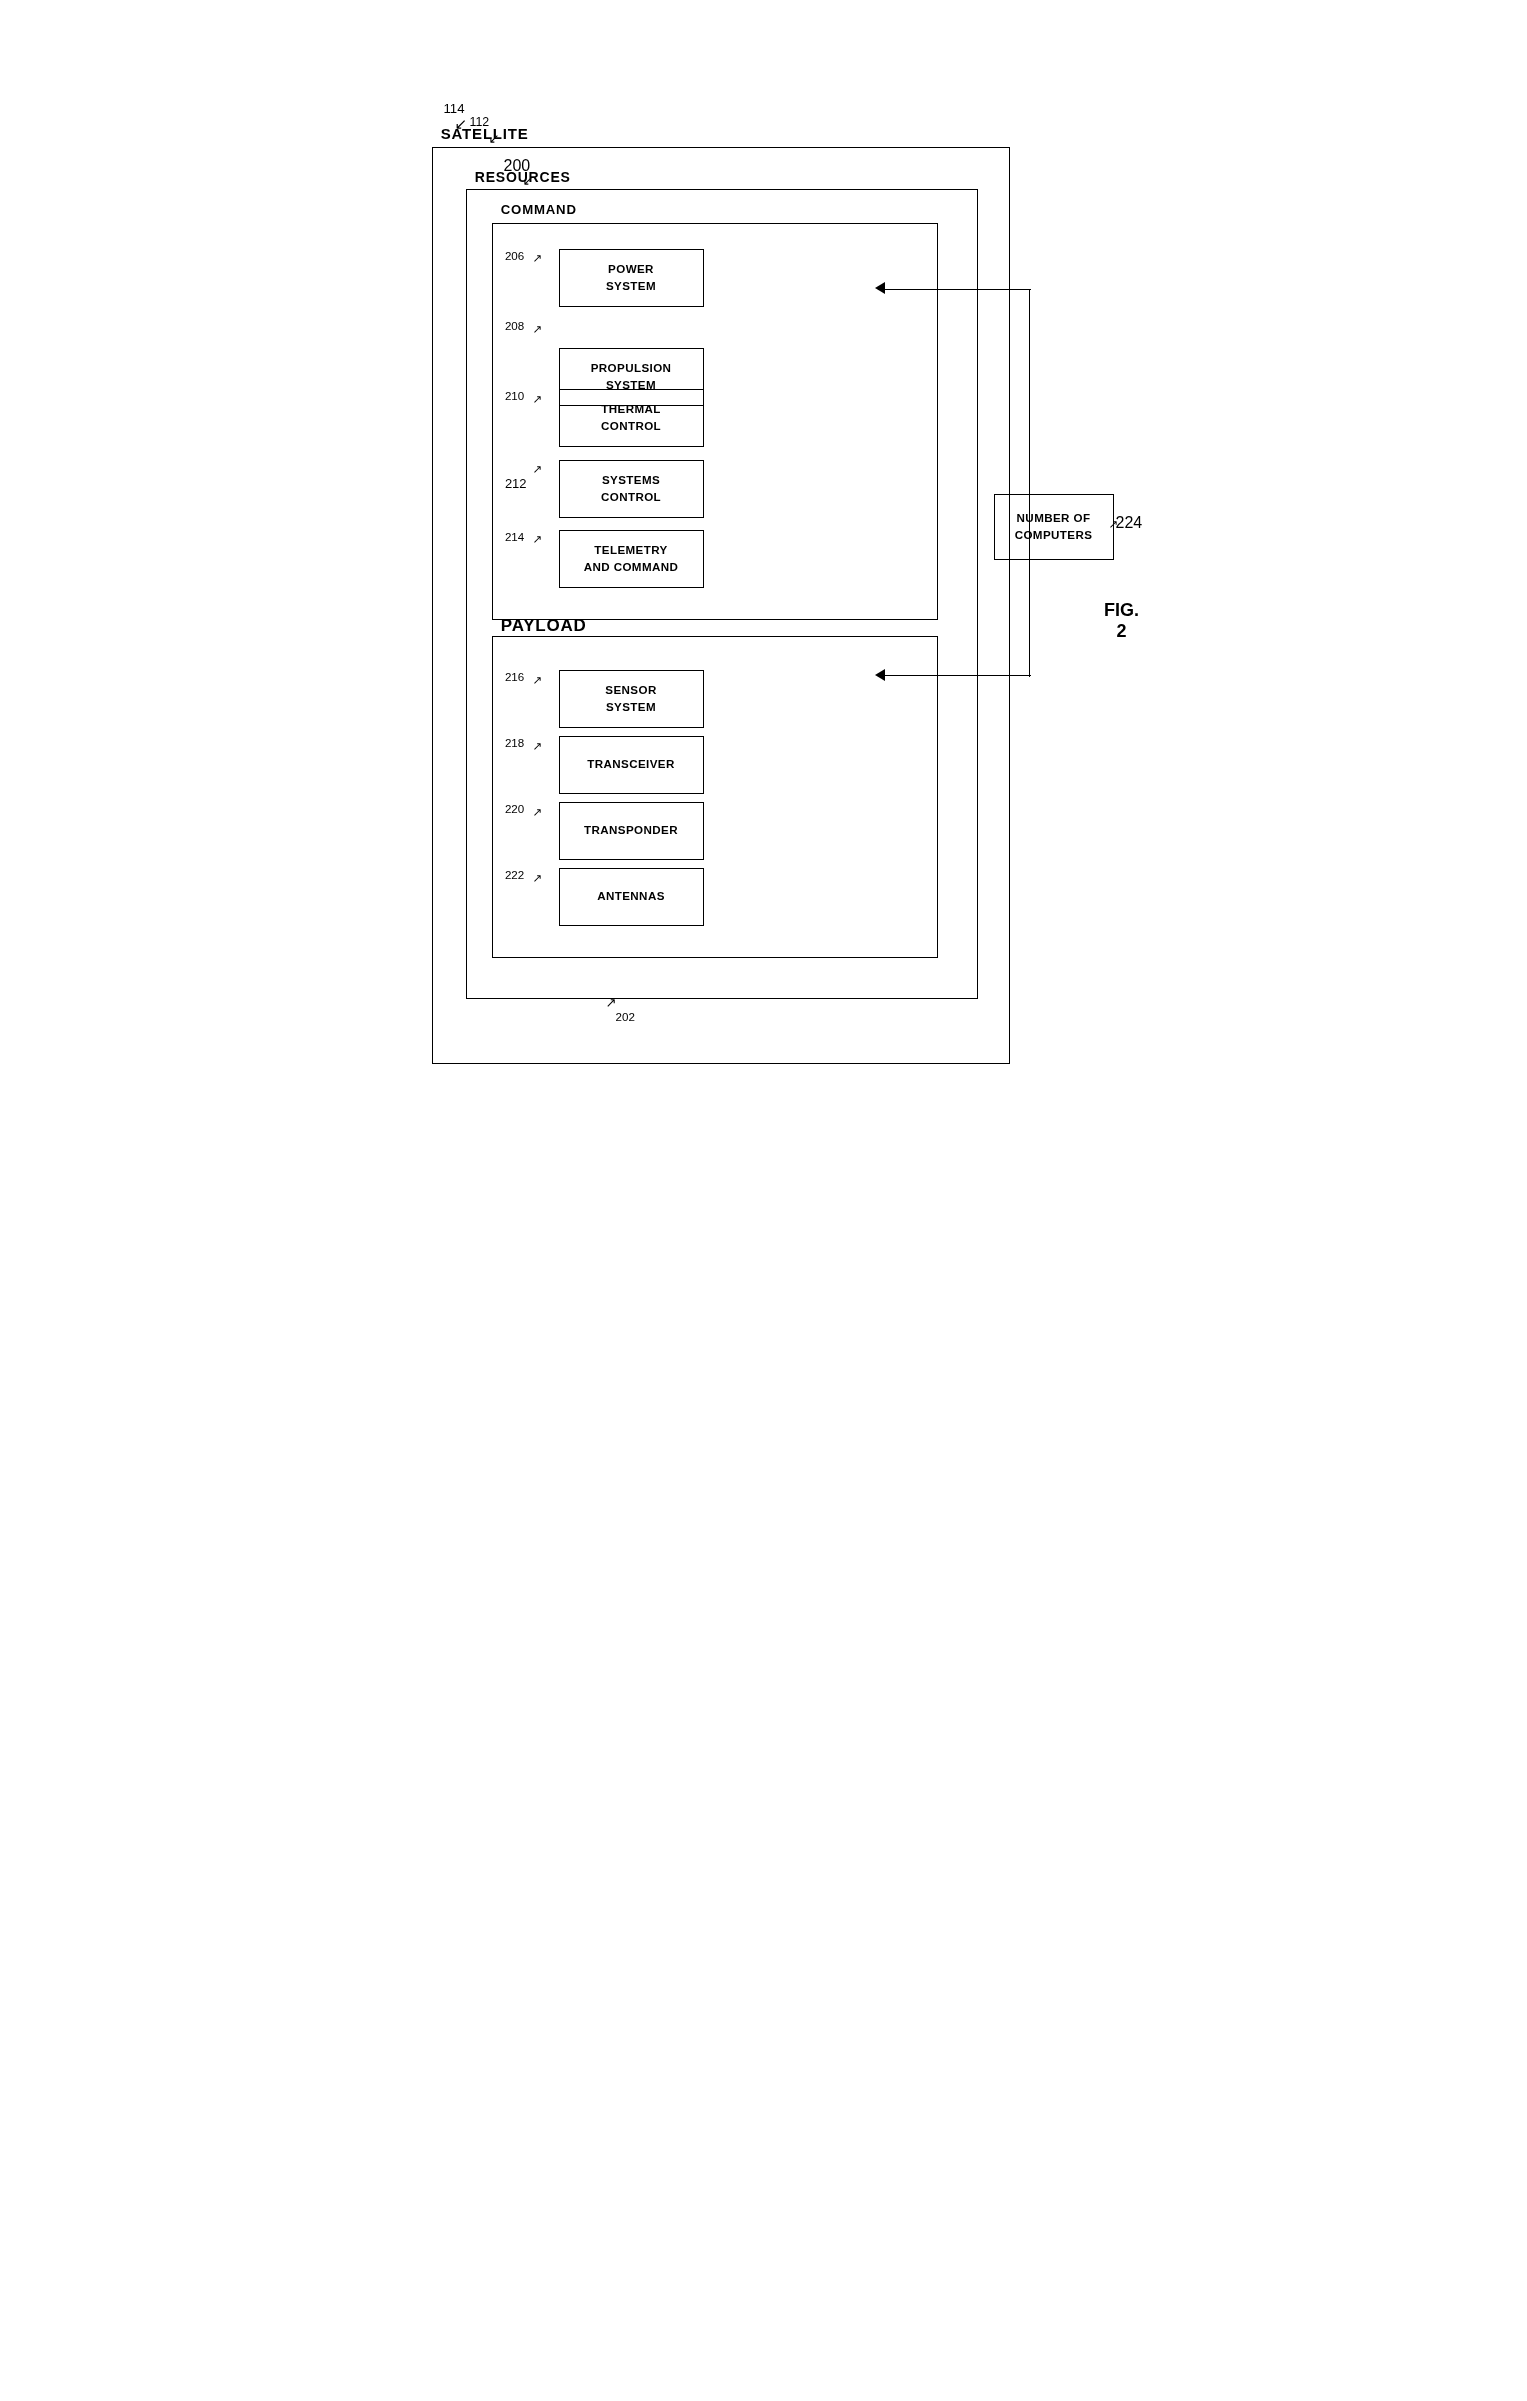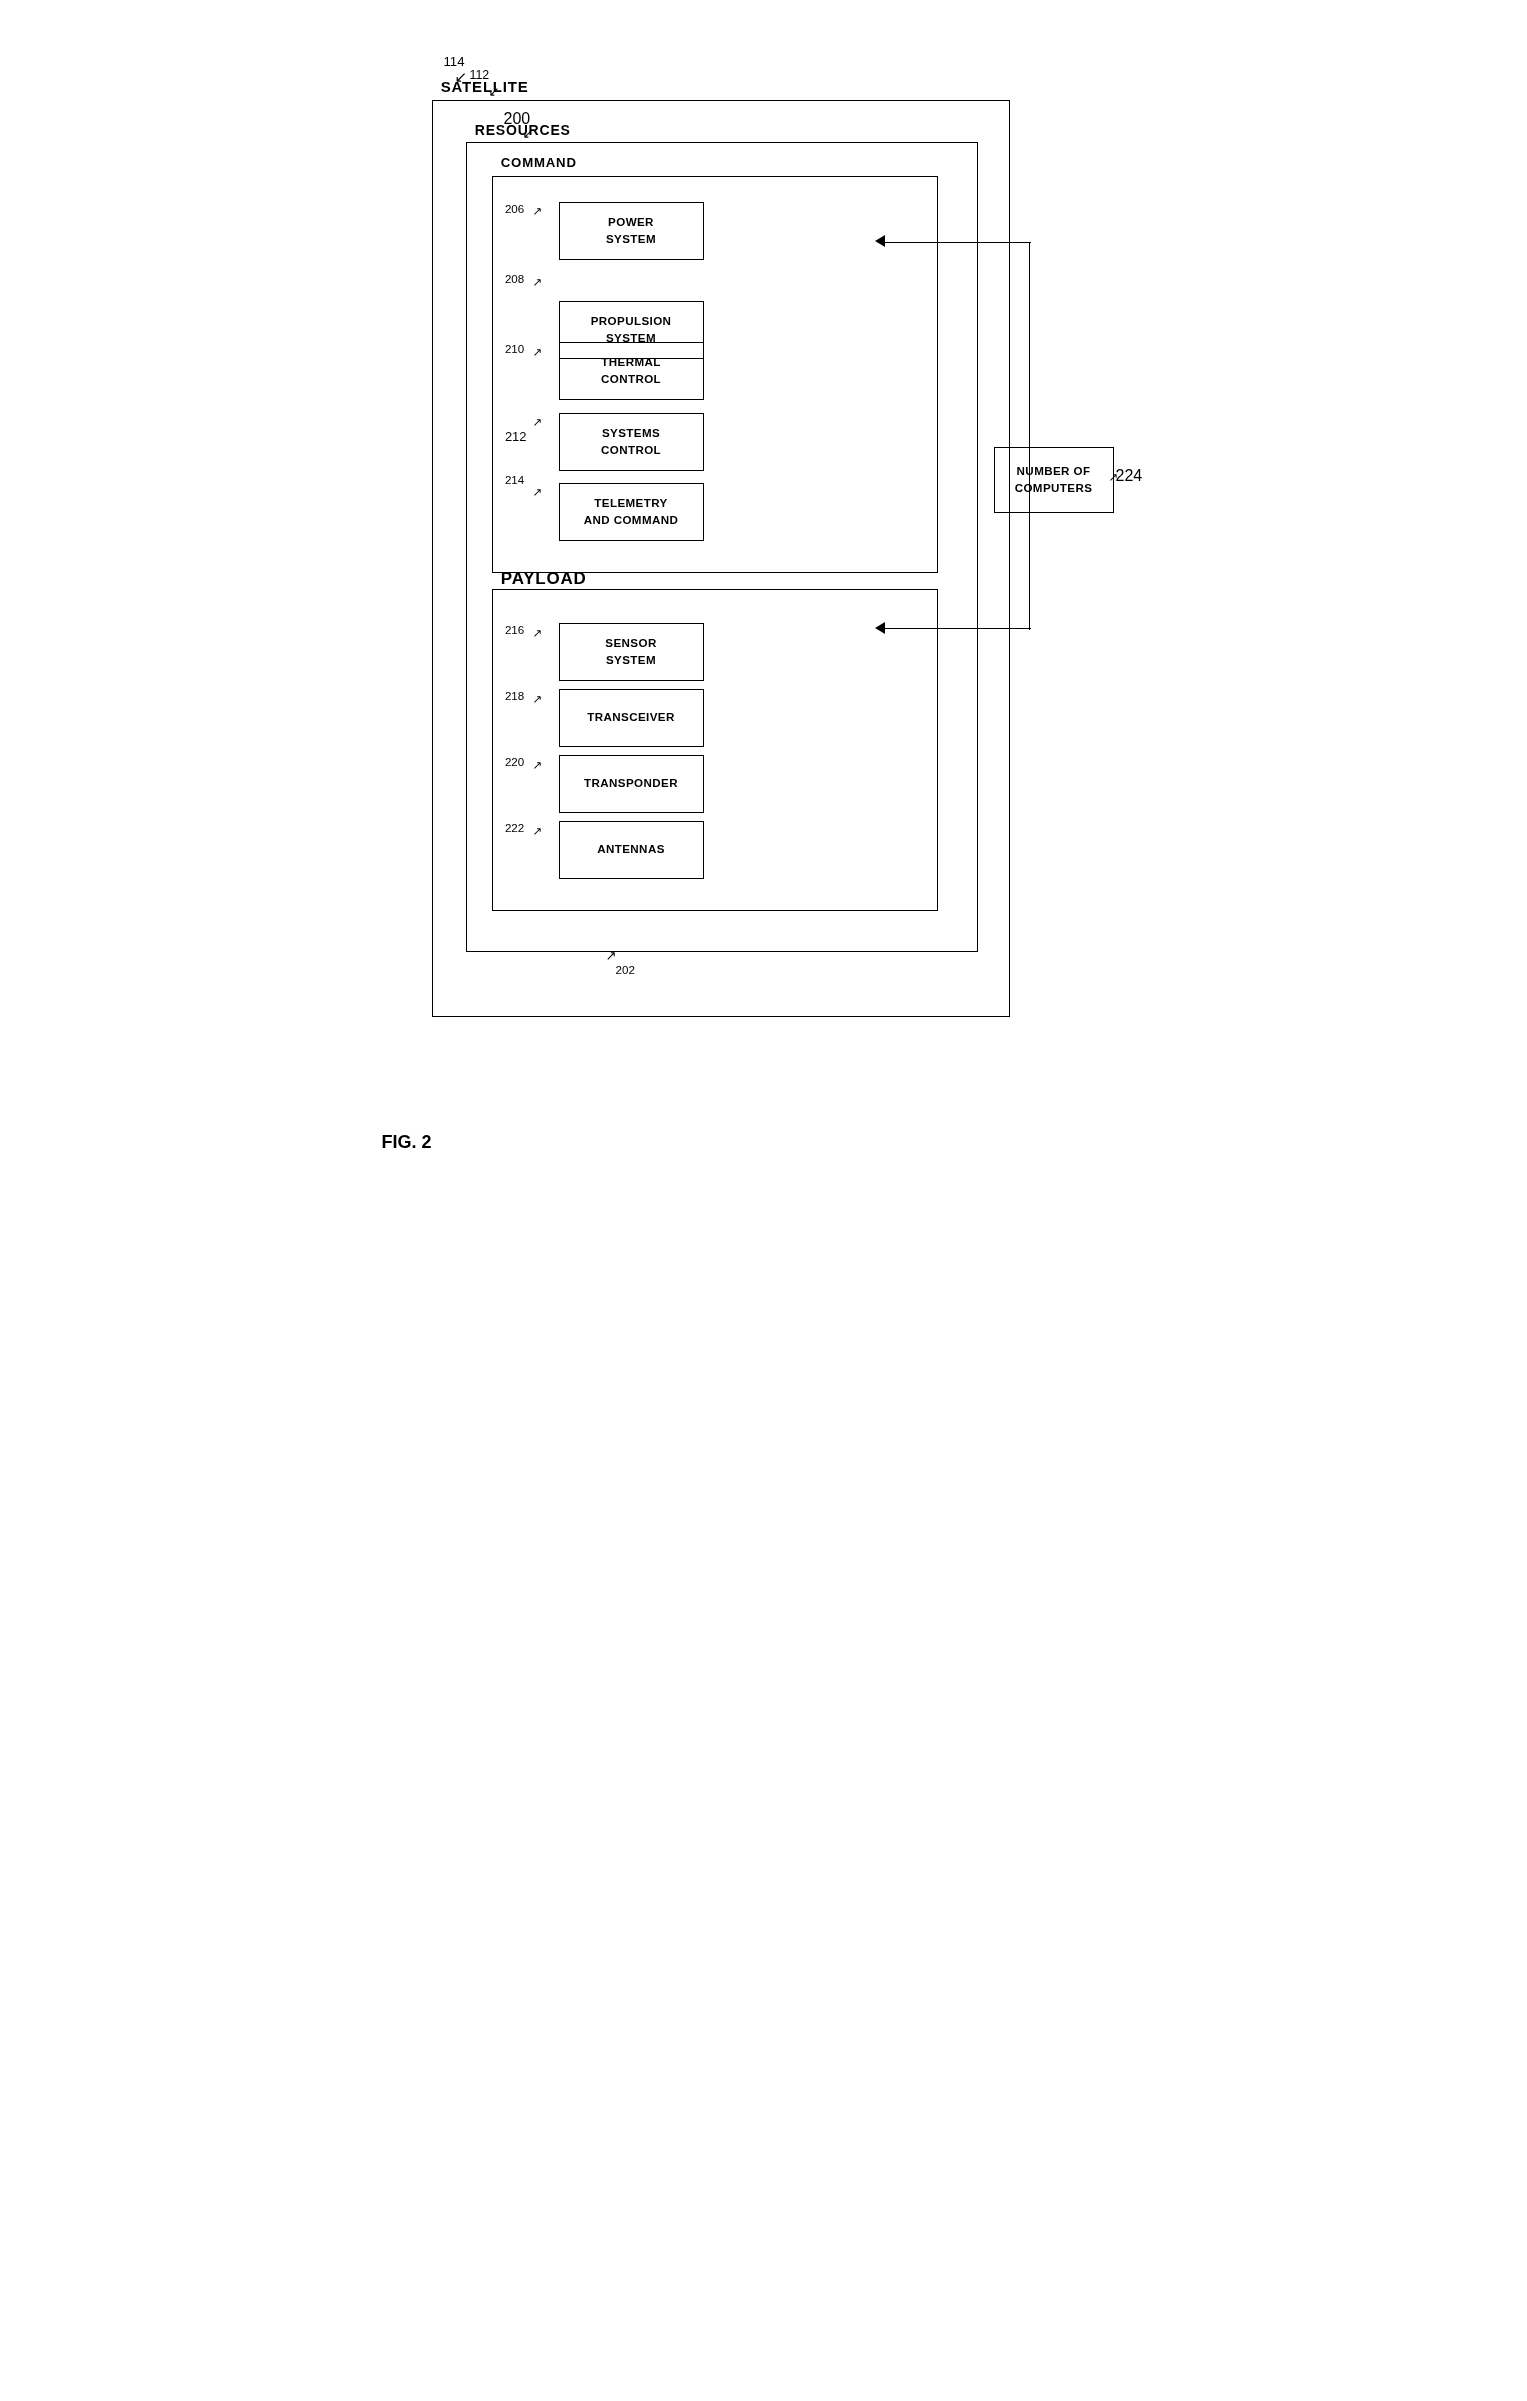--- a/index.html
+++ b/index.html
@@ -10,22 +10,21 @@
       justify-content: center;
       align-items: flex-start;
       min-height: 100vh;
       padding: 16.5px;
     }
     .page-container {
       width: 764px;
       min-height: 1201px;
       position: relative;
       display: flex;
-      flex-direction: column;
-      align-items: flex-start;
+      align-items: center;
     }
     .diagram-area {
       position: relative;
       width: 744px;
       height: 1074px;
       margin-top: 33px;
     }
 
     
     .satellite-box {
@@ -244,21 +243,21 @@
           <div class="sys-box pf-item-2">PROPULSION<br>SYSTEM</div>
 
           <div style="position:absolute; top:165px; left:12.4px; font-size:11.6px;">210</div>
           <div style="position:absolute; top:168px; left:40px; font-size:11.6px;">↗</div>
           <div class="sys-box pf-item-3">THERMAL<br>CONTROL</div>
 
           <div style="position:absolute; top:236px; left:12.4px; font-size:13px;margin-top:16px;">212</div>
           <div style="position:absolute; top:238px; left:40px; font-size:11.6px;">↗</div>
           <div class="sys-box pf-item-4">SYSTEMS<br>CONTROL</div>
 
-          <div style="position:absolute; top:296px; left:12.4px; font-size:11.6px;">214</div>
+          <div style="position:absolute; top:306px; left:12.4px; font-size:11.6px;">214</div>
           <div style="position:absolute; top:308px; left:40px; font-size:11.6px;">↗</div>
           <div class="sys-box pf-item-5">TELEMETRY<br>AND COMMAND</div>
         </div>
 
         <div class="payload-box">
           <div class="payload-label">PAYLOAD</div>
 
           <div style="position:absolute; top:33px; left:12.4px; font-size:11.6px;">216</div>
           <div style="position:absolute; top:36px; left:40px; font-size:11.6px;">↗</div>
           <div class="sys-box pl-item-1">SENSOR<br>SYSTEM</div>

